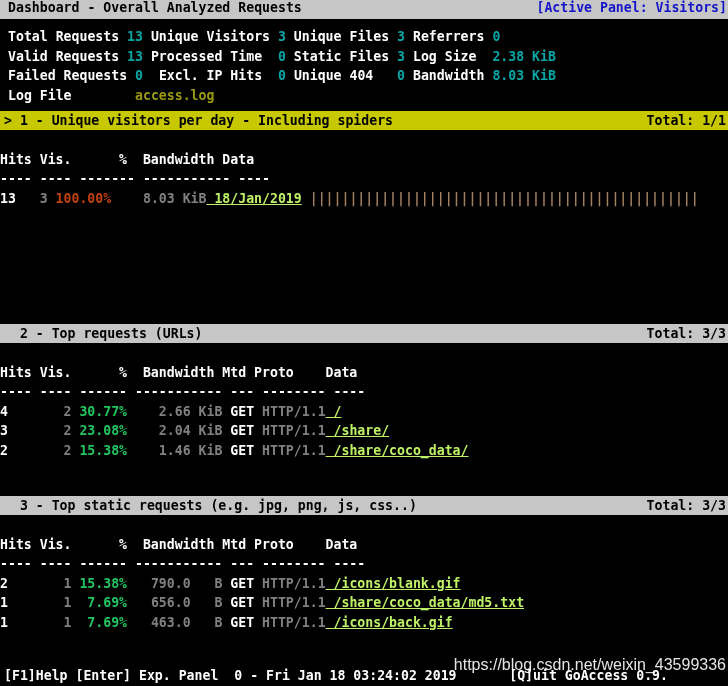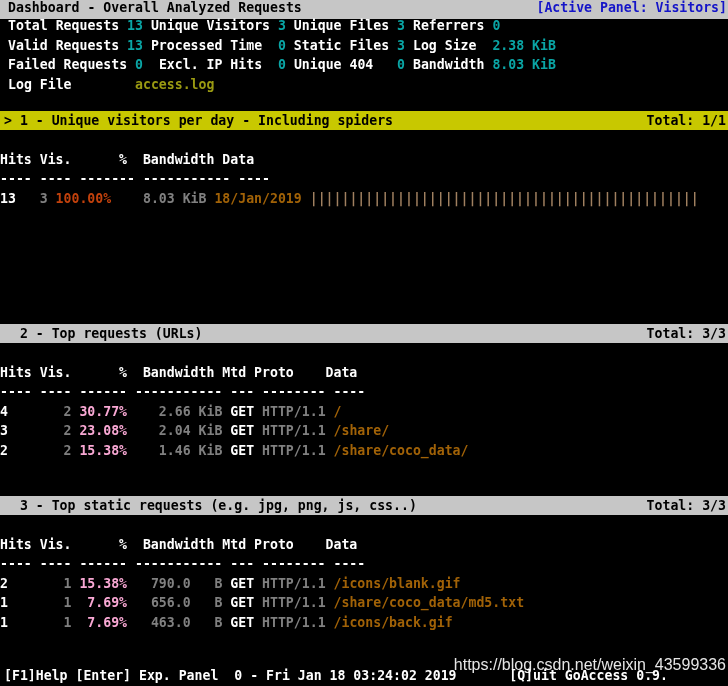--- a/index.html
+++ b/index.html
@@ -45,21 +45,21 @@
     box-sizing: border-box;
     padding: 0 1px 4px 8px;
     font-weight: bold;
   }
   .titlebar .tleft { color: #000000; }
   .titlebar .tright { color: #1414c8; font-weight: bold; }
 
   
   .stats {
     position: absolute;
-    top: 16px; left: 0;
+    top: 27px; left: 0;
     width: 728px;
   }
   .stats .row { padding-left: 8px; height: 19.5px; }
   .lbl  { color: #ffffff; font-weight: bold; }
   .num  { color: #0aa5a5; font-weight: bold; }
   .file { color: #9a9a12; font-weight: bold; }
 
   
   .panel { position: absolute; left: 0; width: 728px; }
 
@@ -78,26 +78,26 @@
   .panel-head.idle   { background: #c6c6c6; }
   .panel-head .ptitle { white-space: pre; }
   .panel-head .ptotal { white-space: pre; }
 
   .colhdr { color: #ffffff; font-weight: bold; height: 19.5px; }
   .sep    { color: #ffffff; font-weight: bold; height: 19.5px; }
   .datarow{ height: 19.5px; }
 
   .c-hits  { color: #ffffff; font-weight: bold; }
   .c-vis   { color: #808080; font-weight: bold; }
-  .c-pct   { color: #f9a8d4; font-weight: bold; }
+  .c-pct   { color: #22c55e; font-weight: bold; }
   .c-pctmax{ color: #c2410c; font-weight: bold; }
   .c-bw    { color: #808080; font-weight: bold; }
   .c-mtd   { color: #ffffff; font-weight: bold; }
   .c-proto { color: #808080; font-weight: bold; }
-  .c-data  { color: #a16207; font-weight: bold; }
+  .c-data  { color: #bef264; font-weight: bold; text-decoration: underline; }
   .c-bar   { color: #a08060; font-weight: bold; }
 
   
   .footer {
     position: absolute;
     left: 0;
     top: 666px;
     width: 668px;
     height: 20px;
     color: #ffffff;

